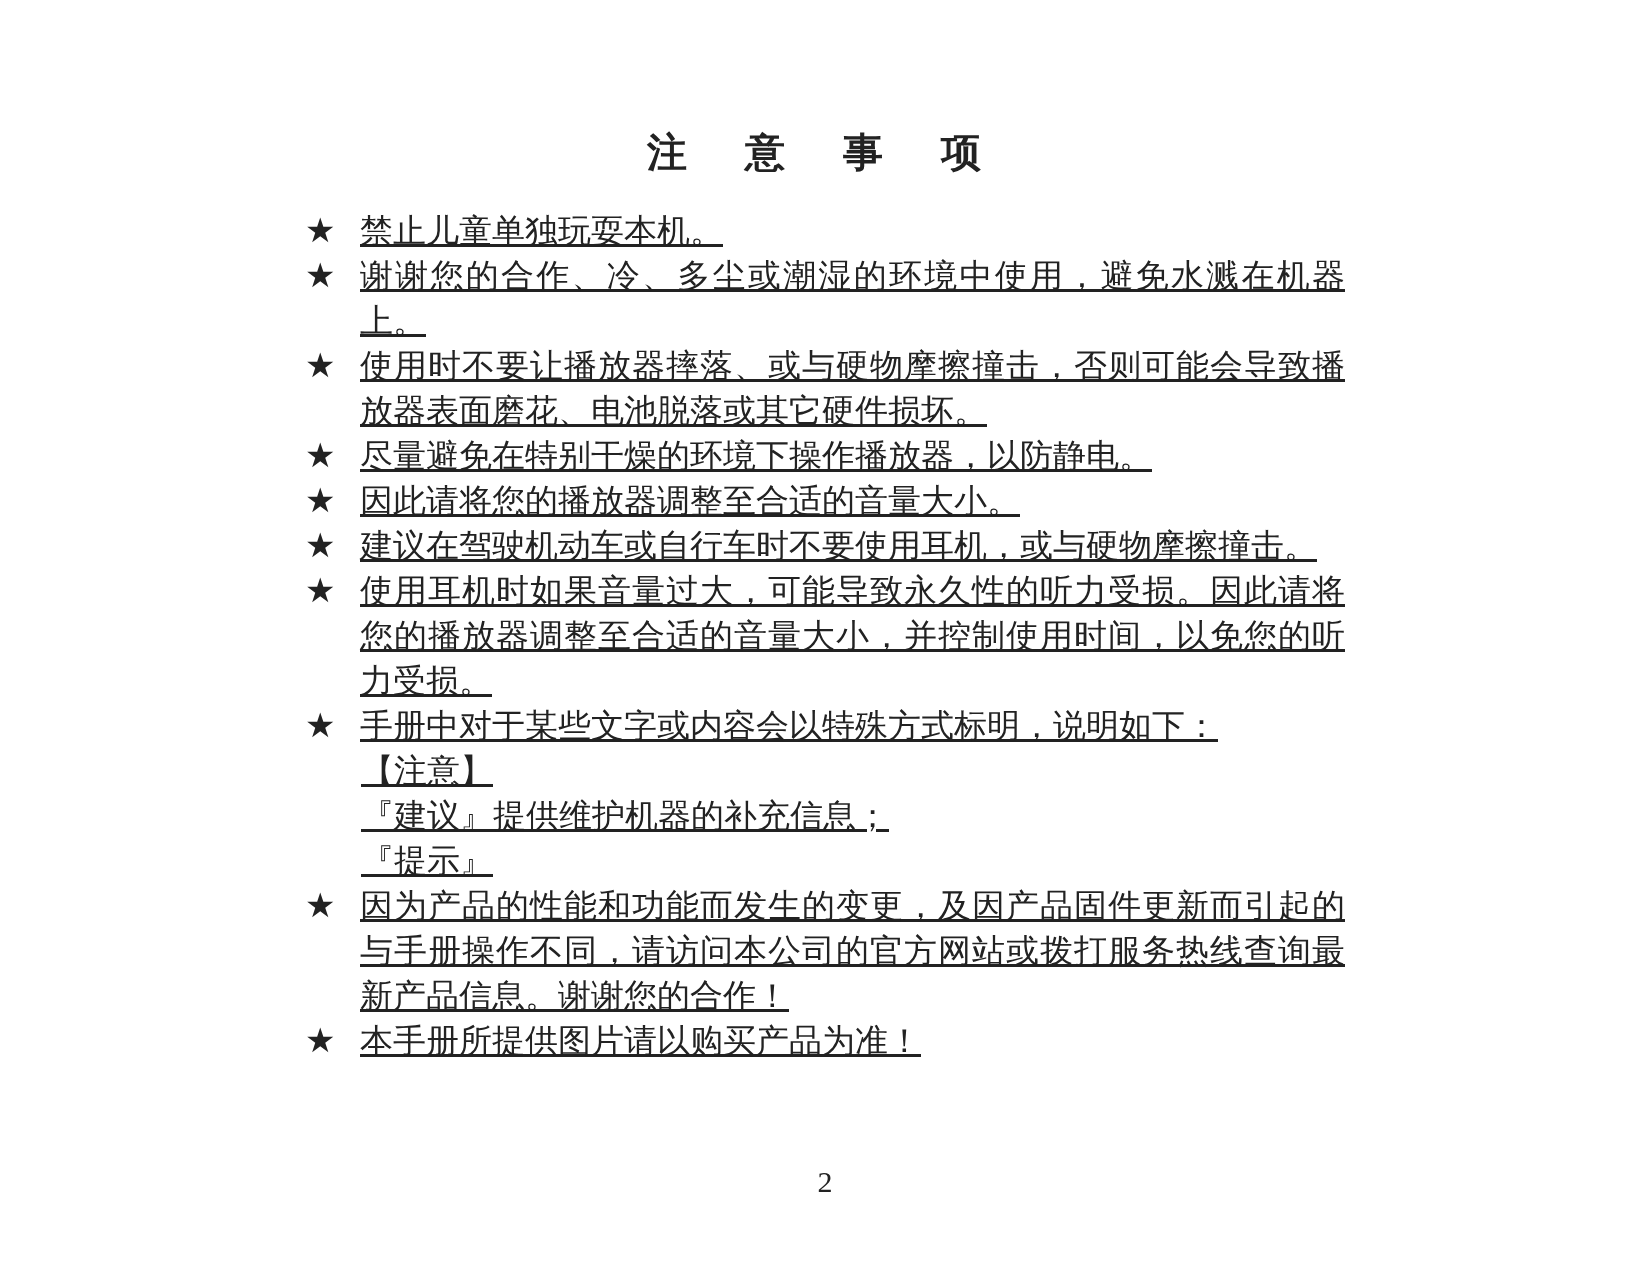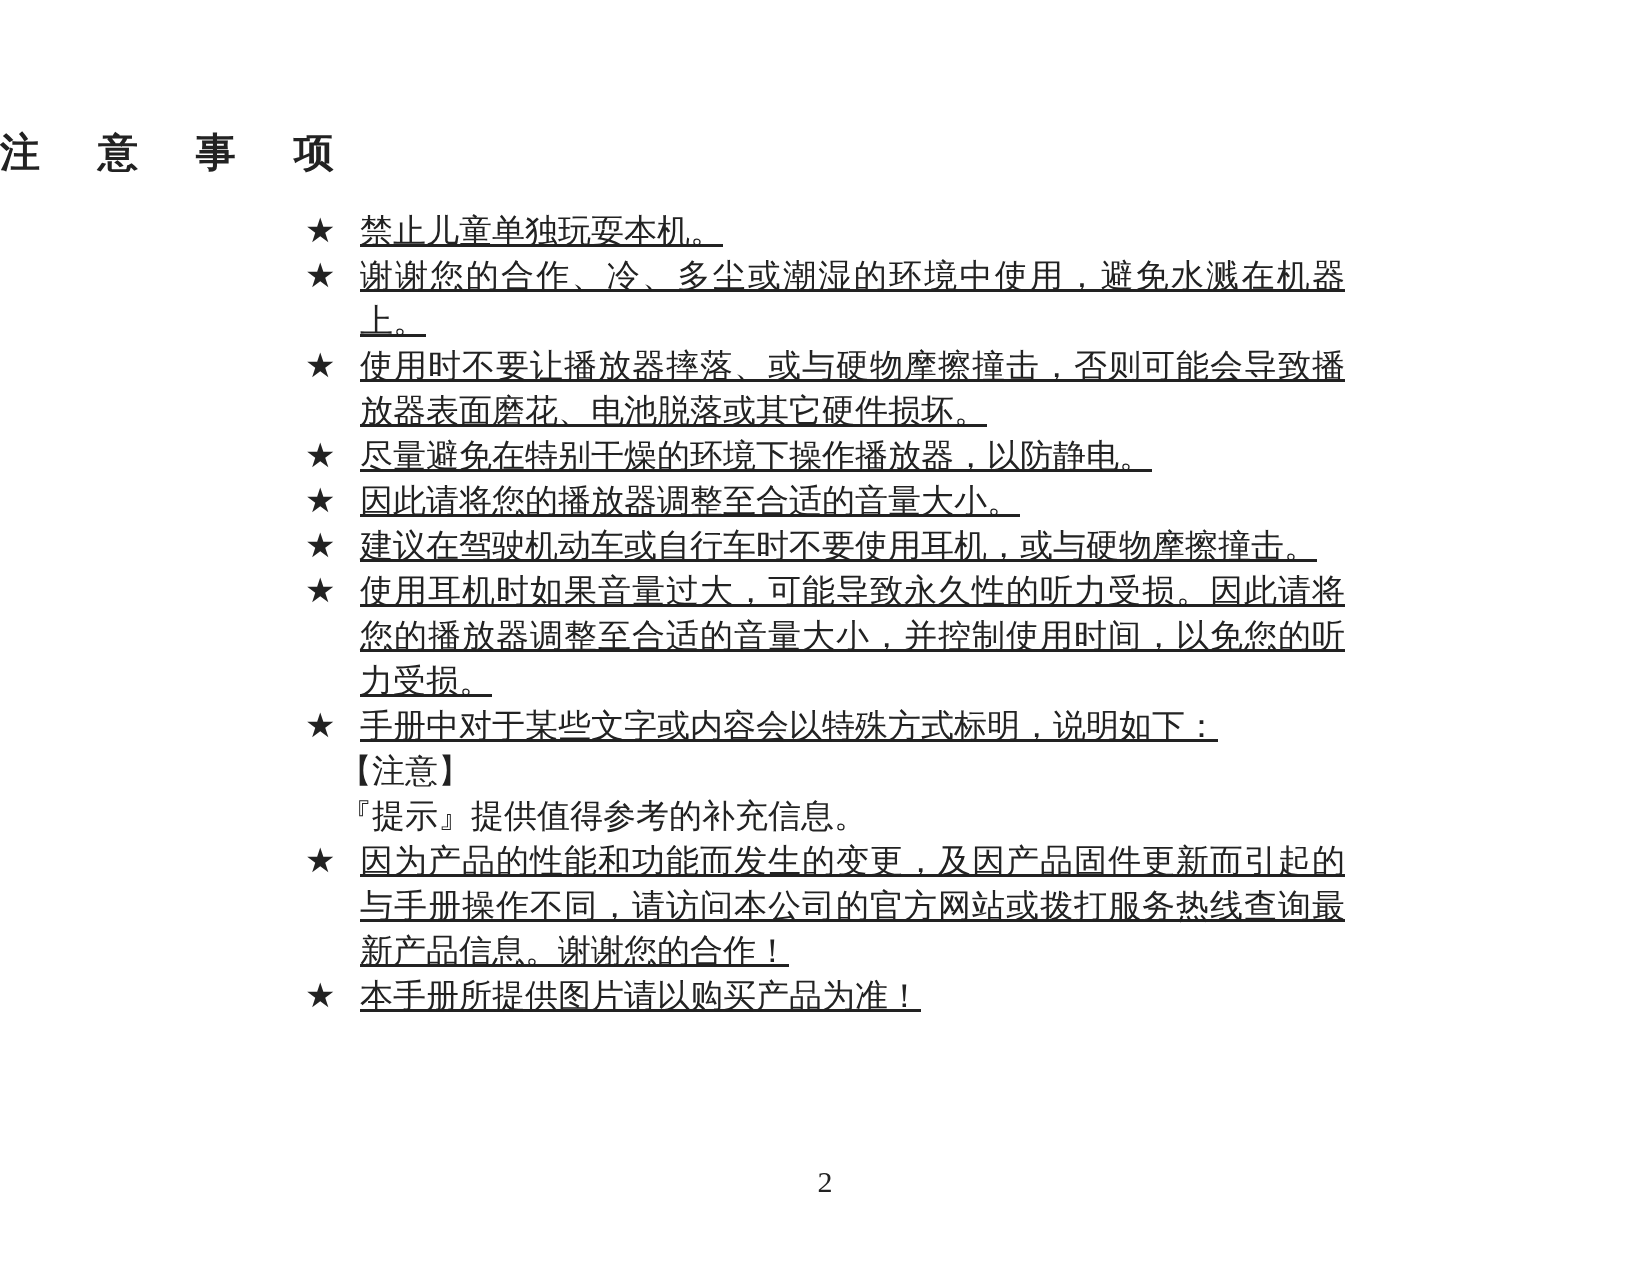--- a/index.html
+++ b/index.html
@@ -10,20 +10,21 @@
       width: 1650px; height: 1275px;
       position: relative;
       overflow: hidden;
       color: #222222;
       font-family: "DejaVu Serif", "Liberation Serif", serif;
     }
     .title {
       position: absolute;
       left: 0; width: 1650px;
       top: 128px;
+      text-align: center;
       font-size: 40px;
       font-weight: bold;
       letter-spacing: 22px;
       line-height: 48px;
       font-family: "DejaVu Sans", "Liberation Sans", sans-serif;
     }
     .content {
       position: absolute;
       left: 305px;
       top: 208px;
@@ -44,21 +45,22 @@
       color: #222222;
     }
     .text {
       flex: 1;
       text-align: justify;
       text-decoration: underline;
     }
     .note {
       display: flex;
       padland: 0;
-      margin-left: 34px;
+      margin-left: 56px;
+      text-decoration: underline;
     }
     .note-tag {
       flex: 0 0 auto;
       white-space: nowrap;
     }
     .note-tag.wide { width: 155px; }
     .note-text { flex: 1; text-align: justify; }
     .page-number {
       position: absolute;
       left: 0; width: 1650px;
@@ -104,22 +106,25 @@
   </div>
   <div class="item">
     <span class="star">★</span>
     <span class="text">手册中对于某些文字或内容会以特殊方式标明，说明如下：</span>
   </div>
 
   <div class="note">
     <span class="note-tag wide">【注意】</span>
   </div>
   <div class="note">
+    <span class="note-tag">『建议』</span>
+    <span class="note-text">提供维护机器的补充信息；</span>
+  </div>
+  <div class="note">
     <span class="note-tag">『提示』</span>
-    <span class="note-text">提供值得参考的补充信息。</span>
   </div>
 
   <div class="item">
     <span class="star">★</span>
     <span class="text">因为产品的性能和功能而发生的变更，及因产品固件更新而引起的与手册操作不同，请访问本公司的官方网站或拨打服务热线查询最新产品信息。谢谢您的合作！</span>
   </div>
   <div class="item">
     <span class="star">★</span>
     <span class="text">本手册所提供图片请以购买产品为准！</span>
   </div>

